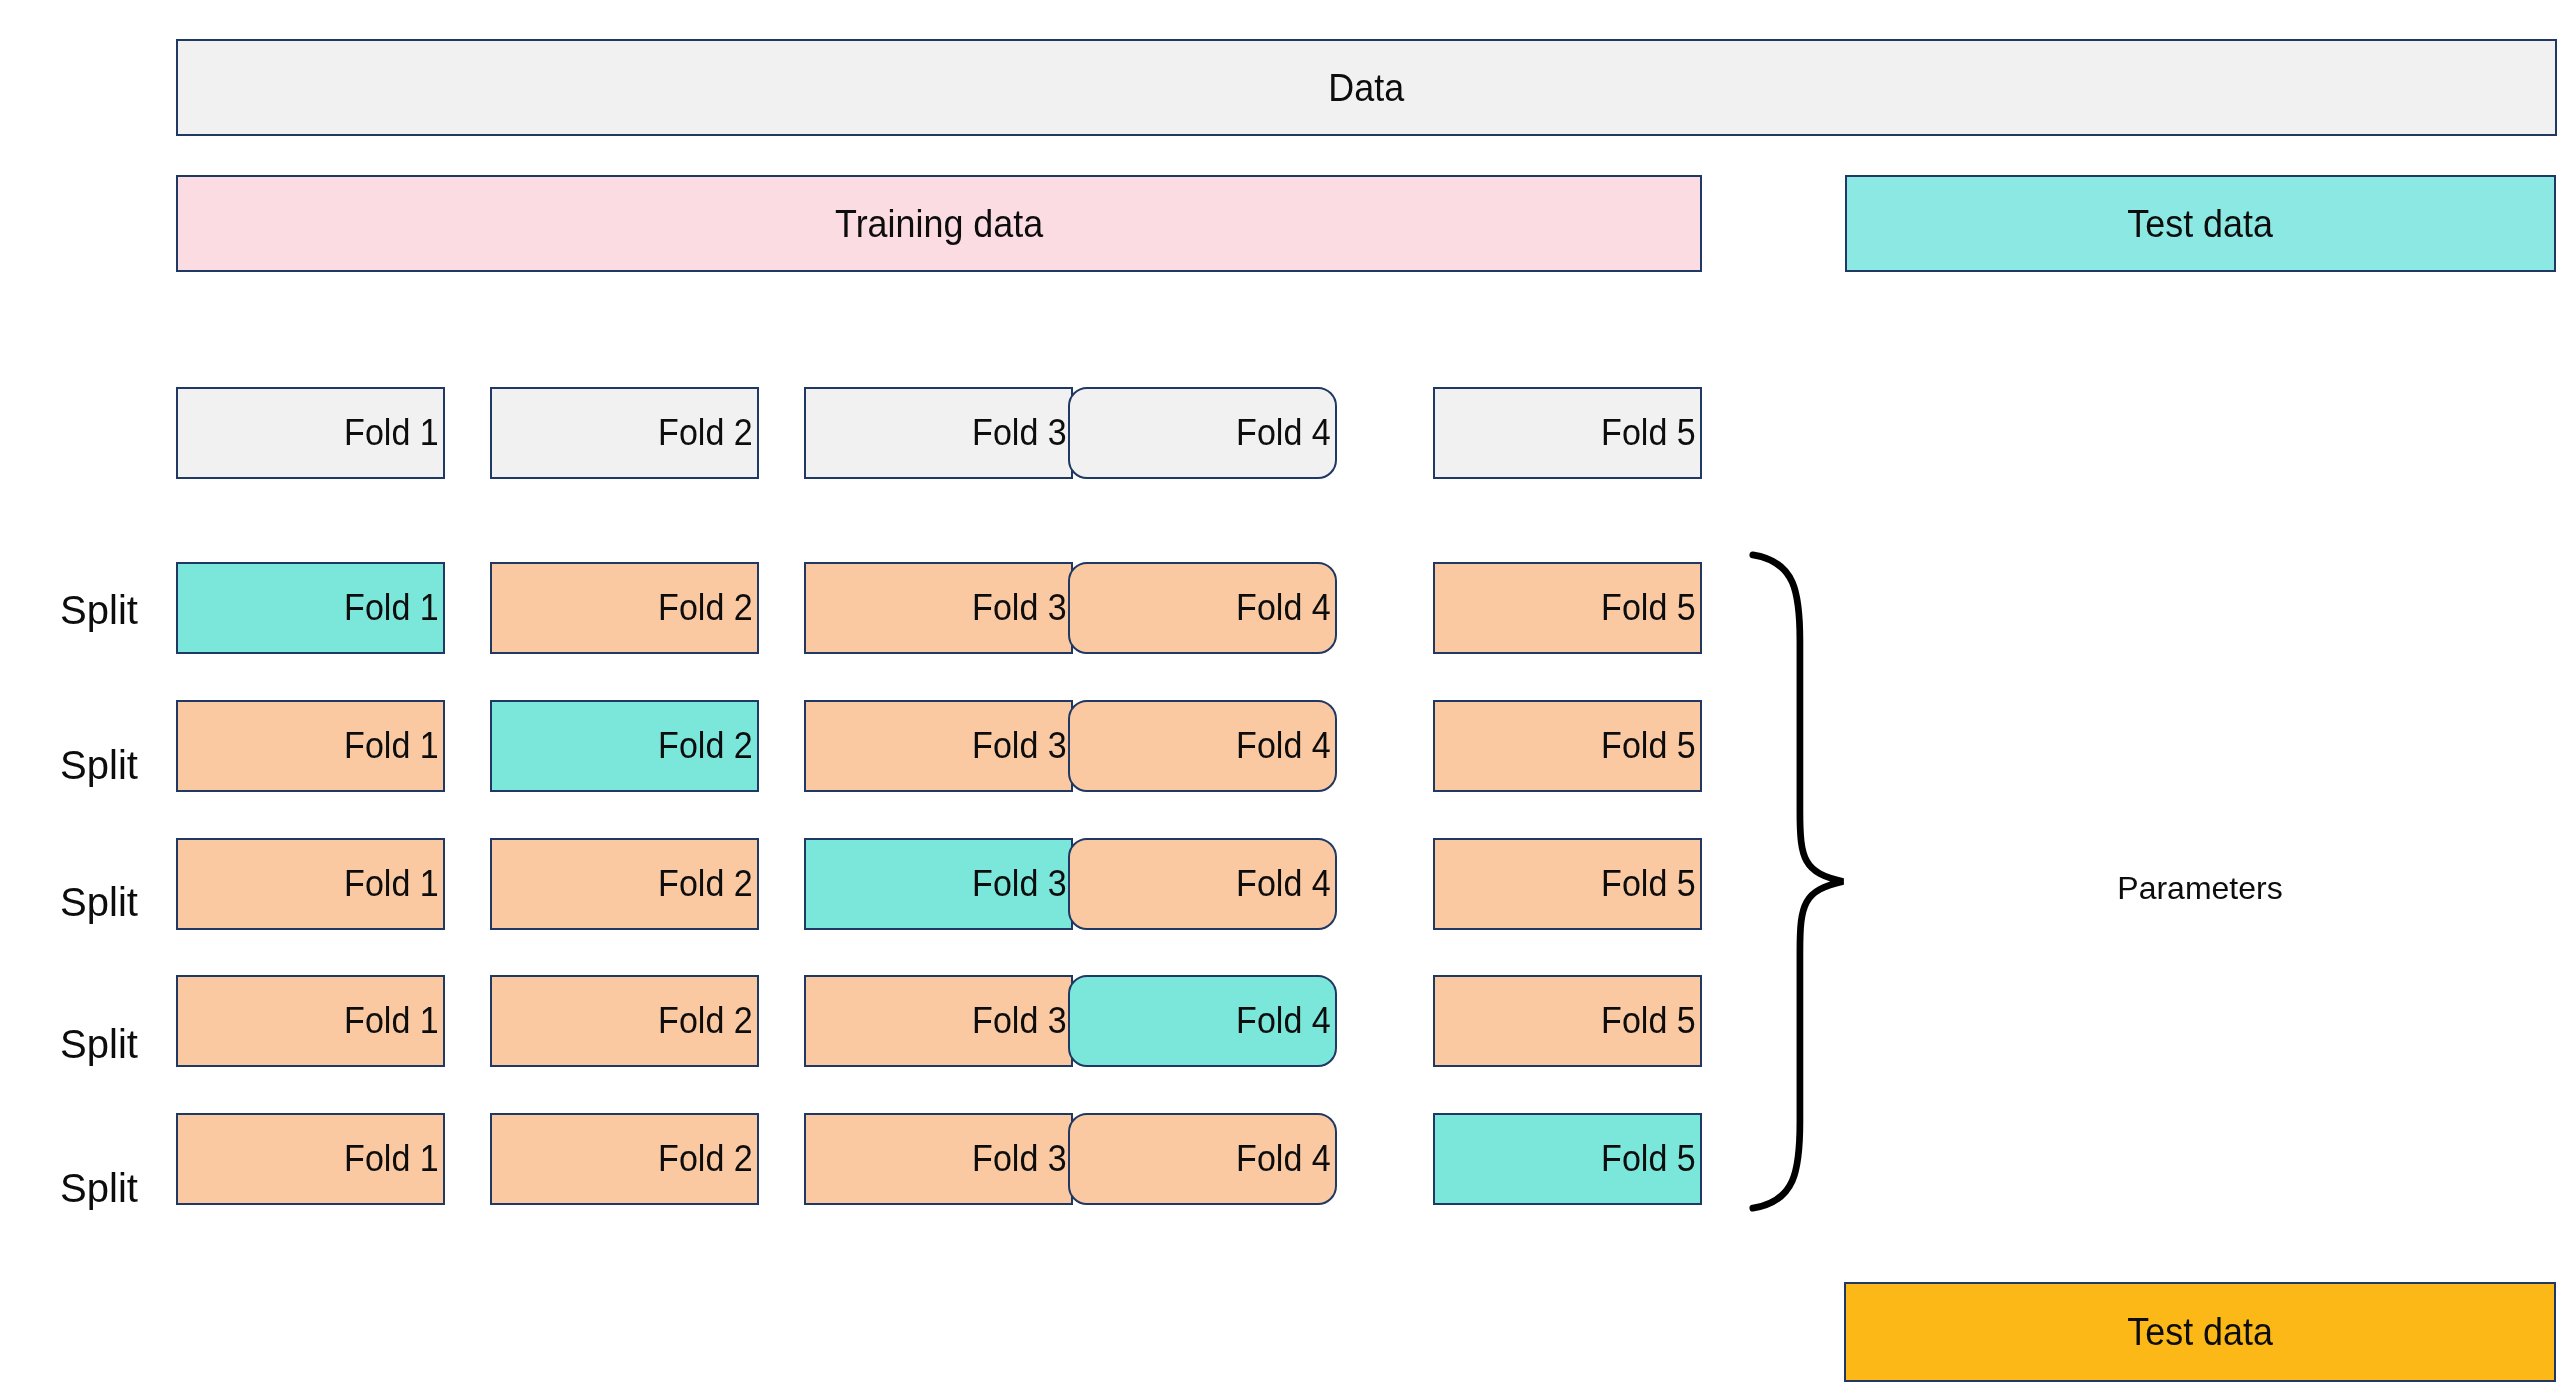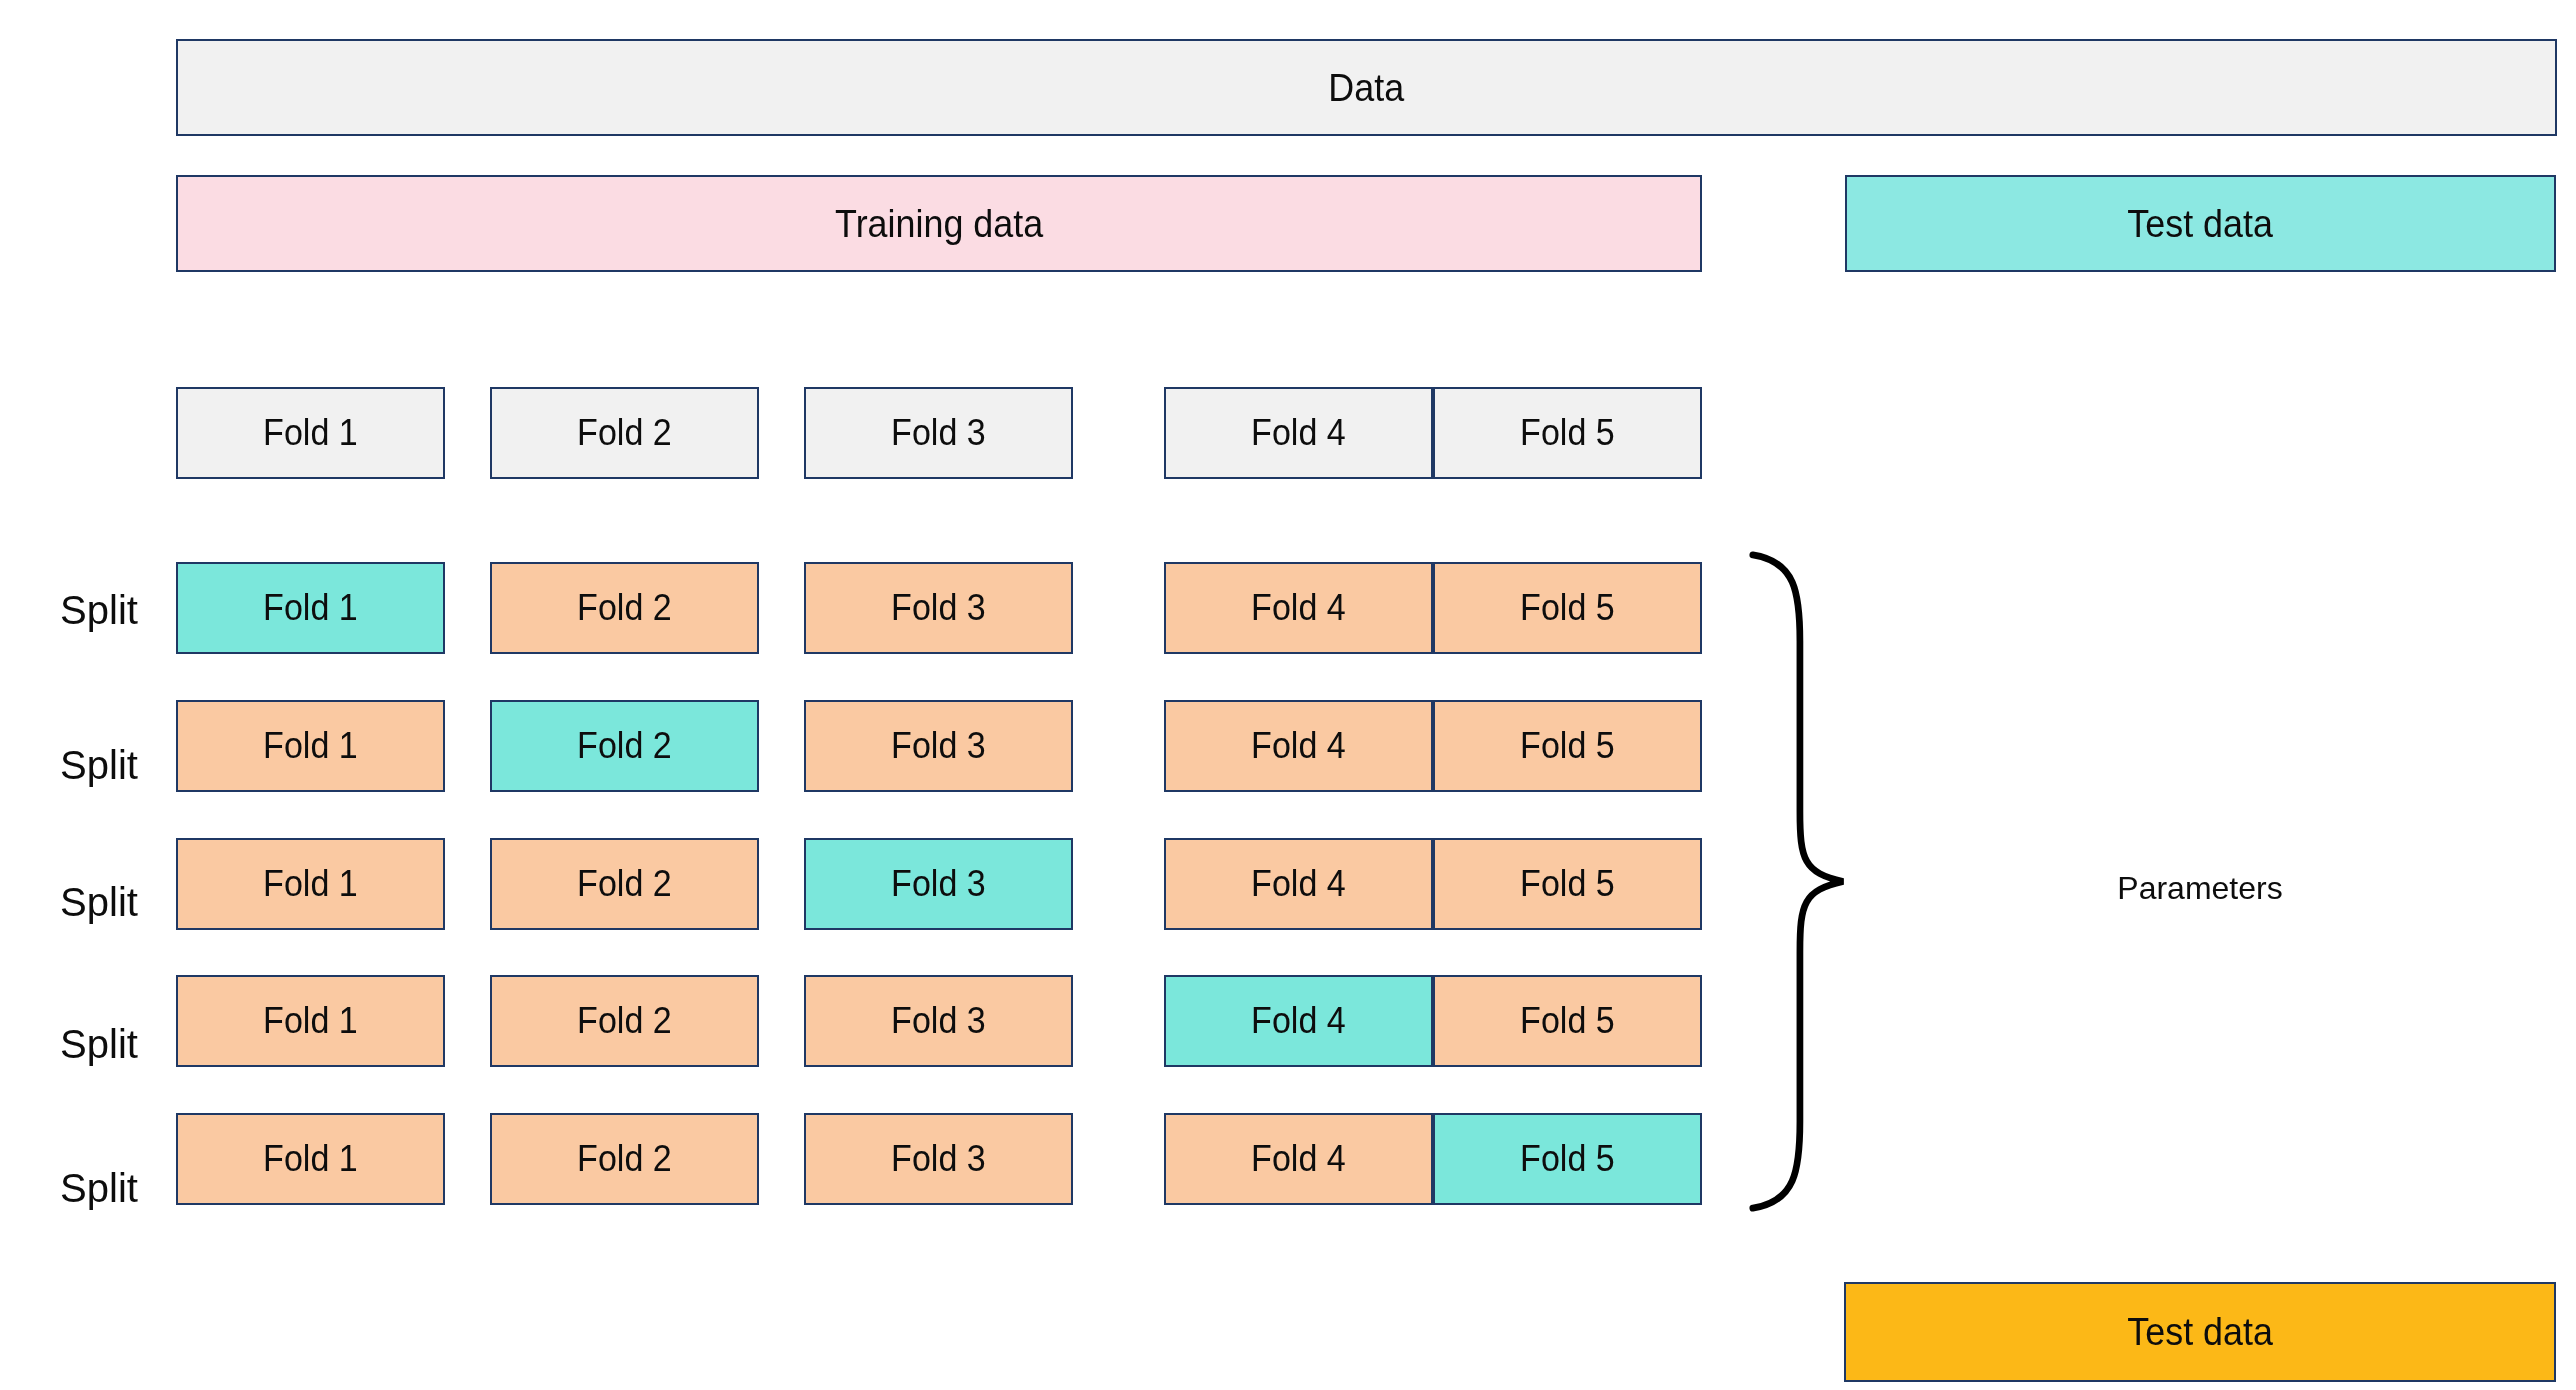--- a/index.html
+++ b/index.html
@@ -33,34 +33,34 @@
   .bar-training { left: 176px;  top: 159px;  width: 1526px; background: var(--pink, #fbdce3); }
   .bar-test-top { left: 1845px; top: 159px;  width: 711px;  background: var(--cyan_light, #8ce8e2); }
   .bar-test-bottom { left: 1844px; top: 1266px; width: 712px; height: 100px; background: var(--gold, #fcb817); }
 
   .box {
     width: 269px;
     height: 92px;
     border: 2.9px solid var(--border, #1f3864);
     display: flex;
     align-items: center;
-    justify-content: center;
+    justify-content: flex-end;
     font-size: 37px;
   }
   .box > span, .bar > span { display: inline-block; transform: scaleX(0.92); white-space: nowrap; }
 
   .header { top: 387px; background: var(--gray, #f1f1f1); }
 
   .fold[data-state="train"] { background: var(--orange, #fac9a2); }
   .fold[data-state="test"]  { background: var(--cyan, #7be7db); }
 
   .col1 { left: 176px; }
   .col2 { left: 490px; }
   .col3 { left: 804px; }
-  .col4 { left: 1164px; }
+  .col4 { left: 1068px; border-radius: 19px; }
   .col5 { left: 1433px; }
 
   .row1 { top: 562px; }
   .row2 { top: 700px; }
   .row3 { top: 838px; }
   .row4 { top: 975px; }
   .row5 { top: 1113px; }
 
   .split-label {
     left: 27px;

